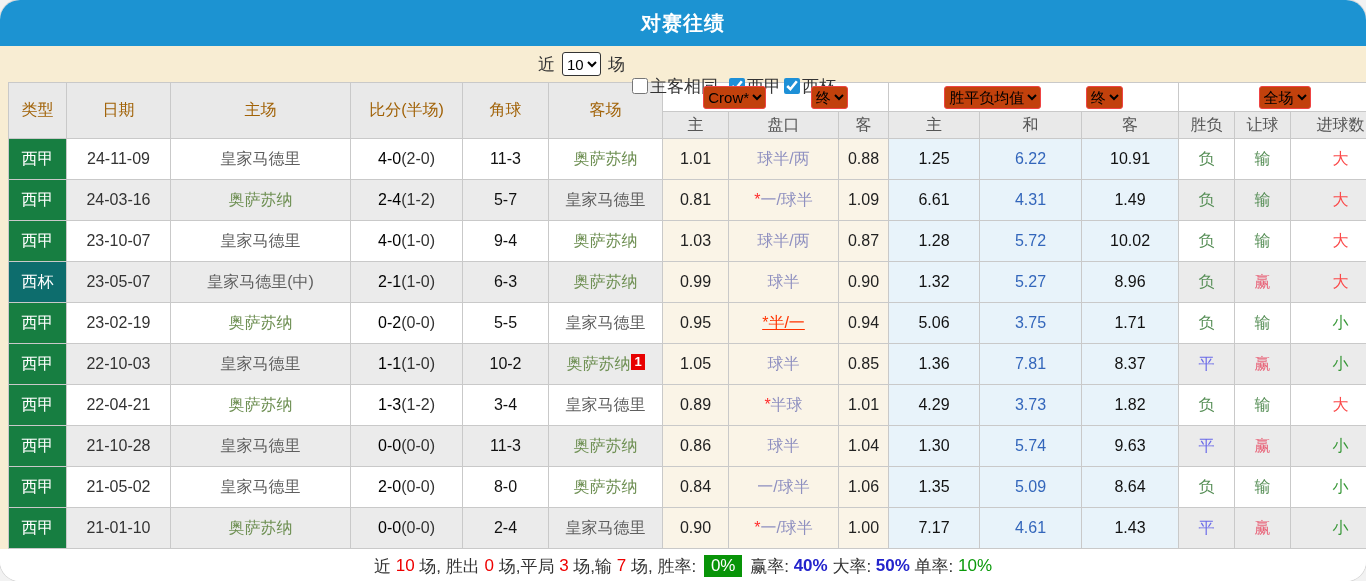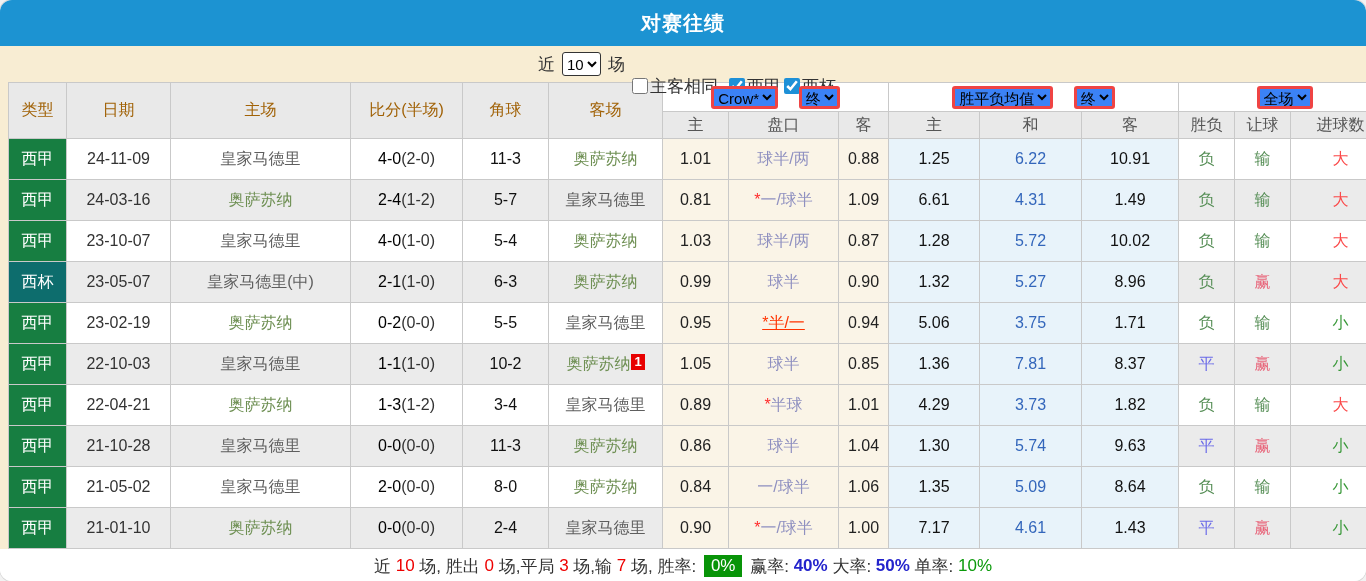--- a/index.html
+++ b/index.html
@@ -1,29 +1,29 @@
 <!DOCTYPE html>
 <html><head>
 <meta charset="utf-8">
 <style>
   html,body{margin:0;padding:0;background:#f2f2f2;}
   body{font-family:"Liberation Sans","DejaVu Sans",sans-serif;}
-  .widget{width:1366px;height:581px;background:#fff;border-radius:12px;overflow:hidden;position:relative;box-shadow:0 0 0 1px #d8d8d8;}
+  .widget{width:1366px;height:581px;background:#fff;border-radius:20px;overflow:hidden;position:relative;box-shadow:0 0 0 1px #d8d8d8;}
   .titlebar{height:46px;background:#1c93d2;color:#fff;font-size:20px;font-weight:bold;display:flex;align-items:center;justify-content:center;letter-spacing:1px;}
   .beige{background:#f8edd3;padding-left:8px;}
   .filterbar{height:36px;display:flex;align-items:center;justify-content:center;gap:7px;color:#333;font-size:17px;background:#f8edd3;margin-left:-8px;padding-left:8px;}
   .filterbar select{font-size:15px;height:24px;background:#fff;border:1px solid #333;border-radius:3px;}
   .filterbar input[type=checkbox]{width:16px;height:16px;accent-color:#1e90d7;margin:0;}
   .filterbar label{display:flex;align-items:center;gap:2px;margin-top:44px;}
   table{border-collapse:collapse;table-layout:fixed;width:1382px;background:#fff;font-size:16px;}
   th,td{border:1px solid #c9c9c9;text-align:center;padding:0;overflow:hidden;white-space:nowrap;}
   thead th{font-weight:normal;}
   th.static{background:#e9e9e9;color:#a16207;height:55px;}
   th.ddrow{background:#fff;height:28px;}
-  th.ddrow select{font-size:15px;height:23px;background:#3b82f6;border:3px solid #ef4444;border-radius:3px;margin:0 8px;}
+  th.ddrow select{font-size:15px;height:23px;background:#c2410c;border:1px solid #ef4444;border-radius:3px;margin:0 20px;}
   th.sub{background:#e9e9e9;color:#555;height:26px;}
   tbody tr{height:41px;}
   tbody tr:nth-child(odd){background:#ffffff;}
   tbody tr:nth-child(even){background:#ebebeb;}
   td.type-cell{color:#fff;font-size:16px;}
   td.type-green{background:#177e41;}
   td.type-teal{background:#0d6d6d;}
   td.date{color:#333;}
   .team-gray{color:#5e5e5e;}
   .team-green{color:#6f9054;}
@@ -161,21 +161,21 @@
             <td class="avg">1.49</td>
             <td class="res-green">负</td>
             <td class="res-green">输</td>
             <td class="res-big">大</td>
           </tr>
           <tr>
             <td class="type-cell type-green">西甲</td>
             <td class="date">23-10-07</td>
             <td class="team-gray">皇家马德里</td>
             <td class="score"><span class="score-ft">4-0</span><span>(1-0)</span></td>
-            <td class="corners">5-4</td>
+            <td class="corners">9-4</td>
             <td class="team-green">奥萨苏纳</td>
             <td class="odds">1.03</td>
             <td class="odds handicap">球半/两</td>
             <td class="odds">0.87</td>
             <td class="avg">1.28</td>
             <td class="avg draw">5.72</td>
             <td class="avg">10.02</td>
             <td class="res-green">负</td>
             <td class="res-green">输</td>
             <td class="res-big">大</td>

